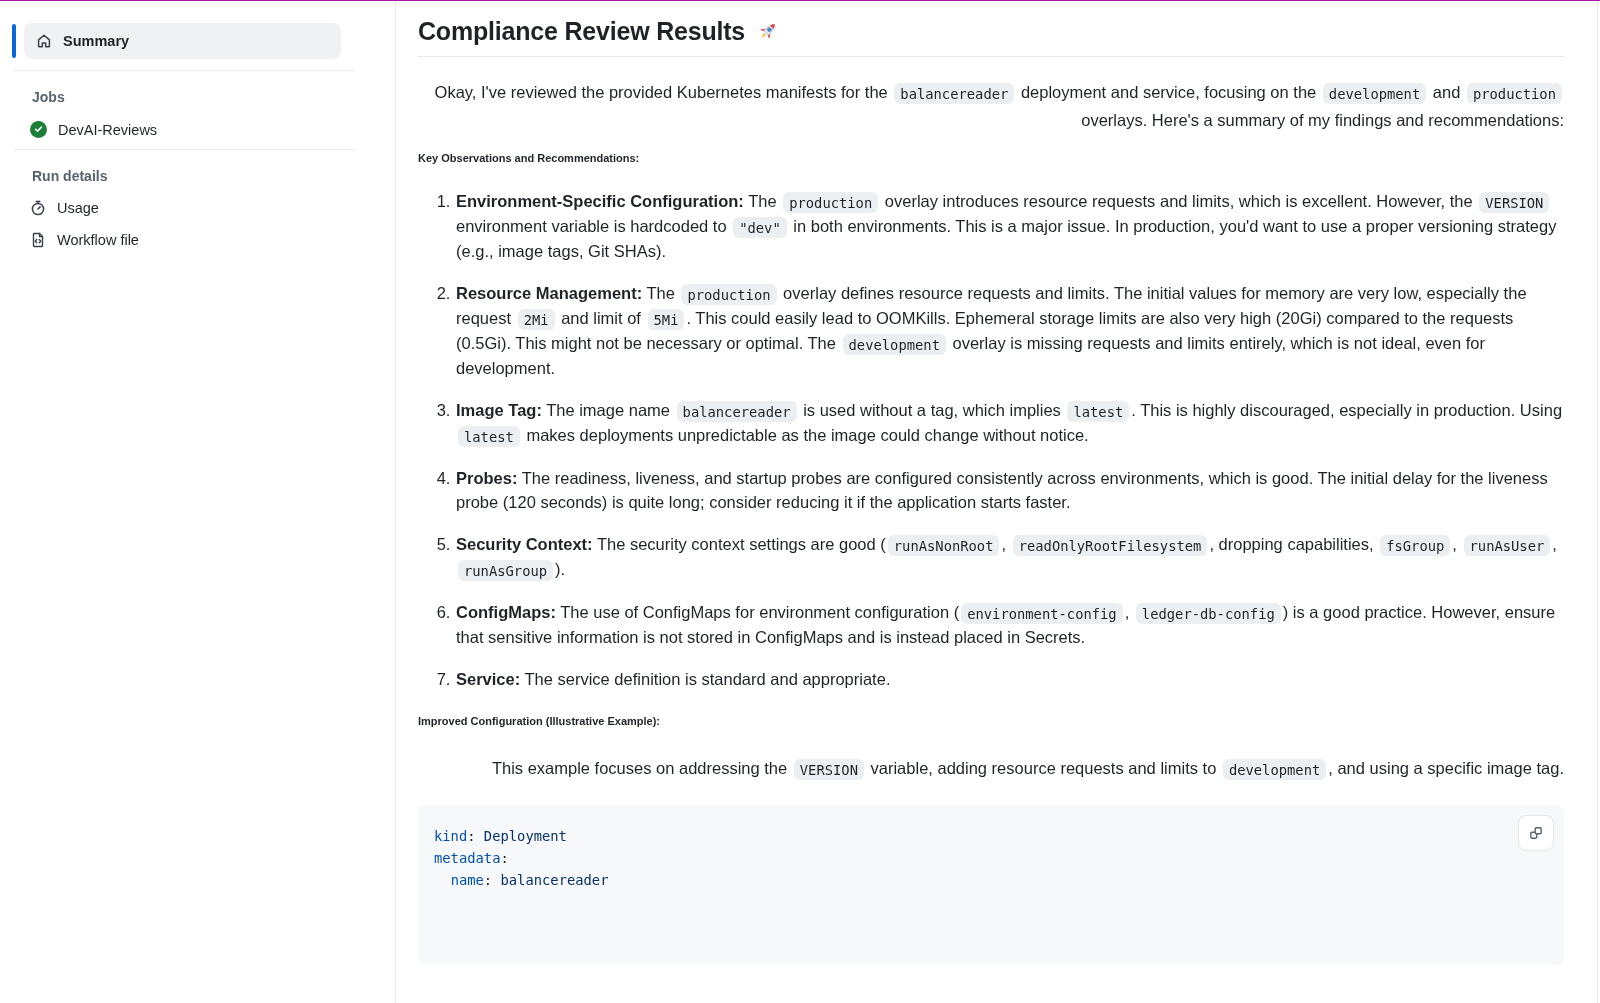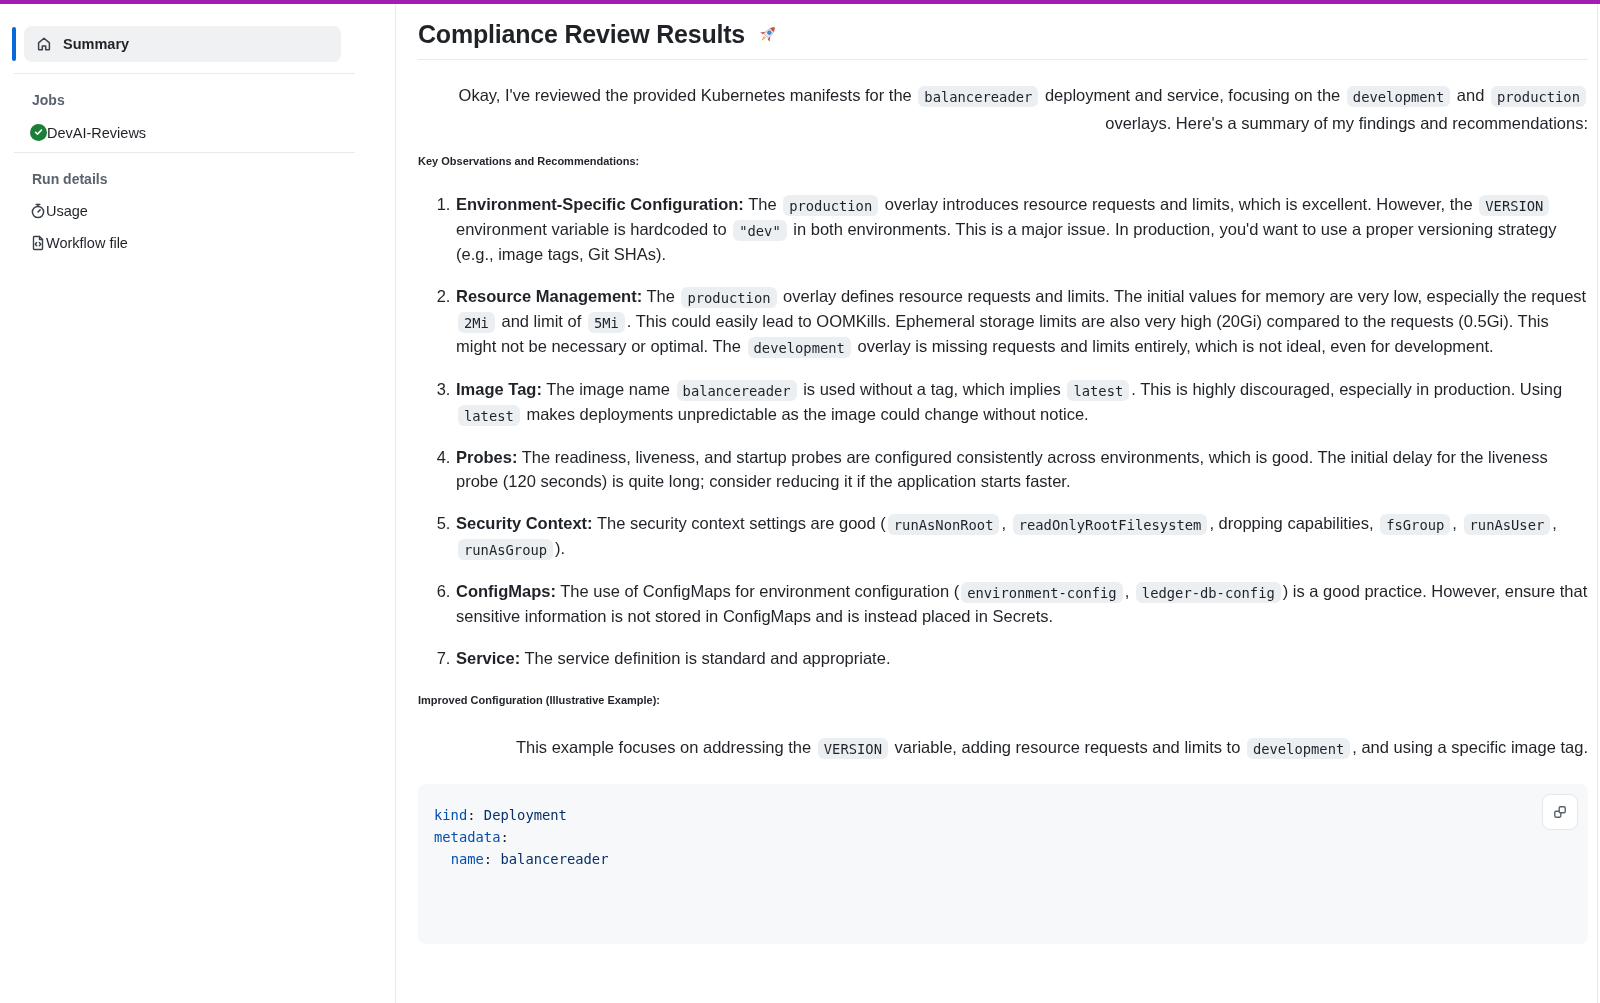--- a/index.html
+++ b/index.html
@@ -4,50 +4,50 @@
 <style>
   * { box-sizing: border-box; }
   html, body { margin: 0; padding: 0; background: #fff; }
   body {
     font-family: "Liberation Sans", "DejaVu Sans", sans-serif;
     color: #1f2328;
     width: 1600px; height: 1003px; overflow: hidden;
   }
   .page {
     display: flex; width: 1600px; height: 1003px;
-    border-top: 4px solid #a21caf; background: #fff; position: relative; overflow: hidden;
+    border-top: 1px solid #a21caf; background: #fff; position: relative; overflow: hidden;
   }
   .right-edge {
     position: absolute; right: 2px; top: 0; bottom: 0; width: 1px; background: #e7ebef;
   }
 
   
   .sidebar {
     width: 396px; flex: none; border-right: 1px solid #e7ebef;
     padding-top: 22px; background: #fff;
   }
   .summary-row { display: flex; align-items: stretch; margin: 0 54px 0 12px; height: 36px; }
   .accent { width: 4px; border-radius: 2px; background: #0969da; margin: 1px 8px 1px 0; flex: none; }
   .summary-pill {
     flex: 1; background: #eff1f3; border-radius: 8px;
     display: flex; align-items: center; gap: 11px; padding: 0 12px;
     font-weight: 700; font-size: 14.5px; color: #1f2328; cursor: pointer;
   }
   .sb-divider { height: 1px; background: #e7ebef; margin: 11px 40px 0 14px; }
   .sb-section-header { font-size: 14px; font-weight: 700; color: #59636e; margin: 18px 0 0 32px; }
   .sb-item {
-    display: flex; align-items: center; margin: 16px 0 0 30px;
+    display: flex; align-items: center; gap: 11px; margin: 16px 0 0 30px;
     font-size: 14.5px; color: #1f2328; cursor: pointer;
   }
   .sb-item:first-of-type { margin-top: 18px; }
   .icon { display: inline-flex; flex: none; align-items: center; justify-content: center; }
   .icon svg { display: block; }
 
   
-  .main { flex: 1; padding: 16px 12px 0 22px; position: relative; overflow: hidden; }
+  .main { flex: 1; padding: 16px 36px 0 22px; position: relative; overflow: hidden; }
   h1.page-title {
     margin: 0; font-size: 25px; font-weight: 700; letter-spacing: -0.2px;
     padding-bottom: 10px; border-bottom: 1px solid #e7ebef;
     display: flex; align-items: center; gap: 9px;
   }
   .md p { margin: 22px 0 0; font-size: 16.5px; line-height: 26.5px; text-align: right; }
   .md h3 { margin: 13px 0 0; font-size: 11px; font-weight: 700; line-height: 24px; }
   .md ol { margin: 19px 0 0; padding-left: 37px; }
   .md ol li { margin-bottom: 18px; font-size: 16.5px; line-height: 24px; padding-left: 1px; }
   .seg-b { font-weight: 700; }

